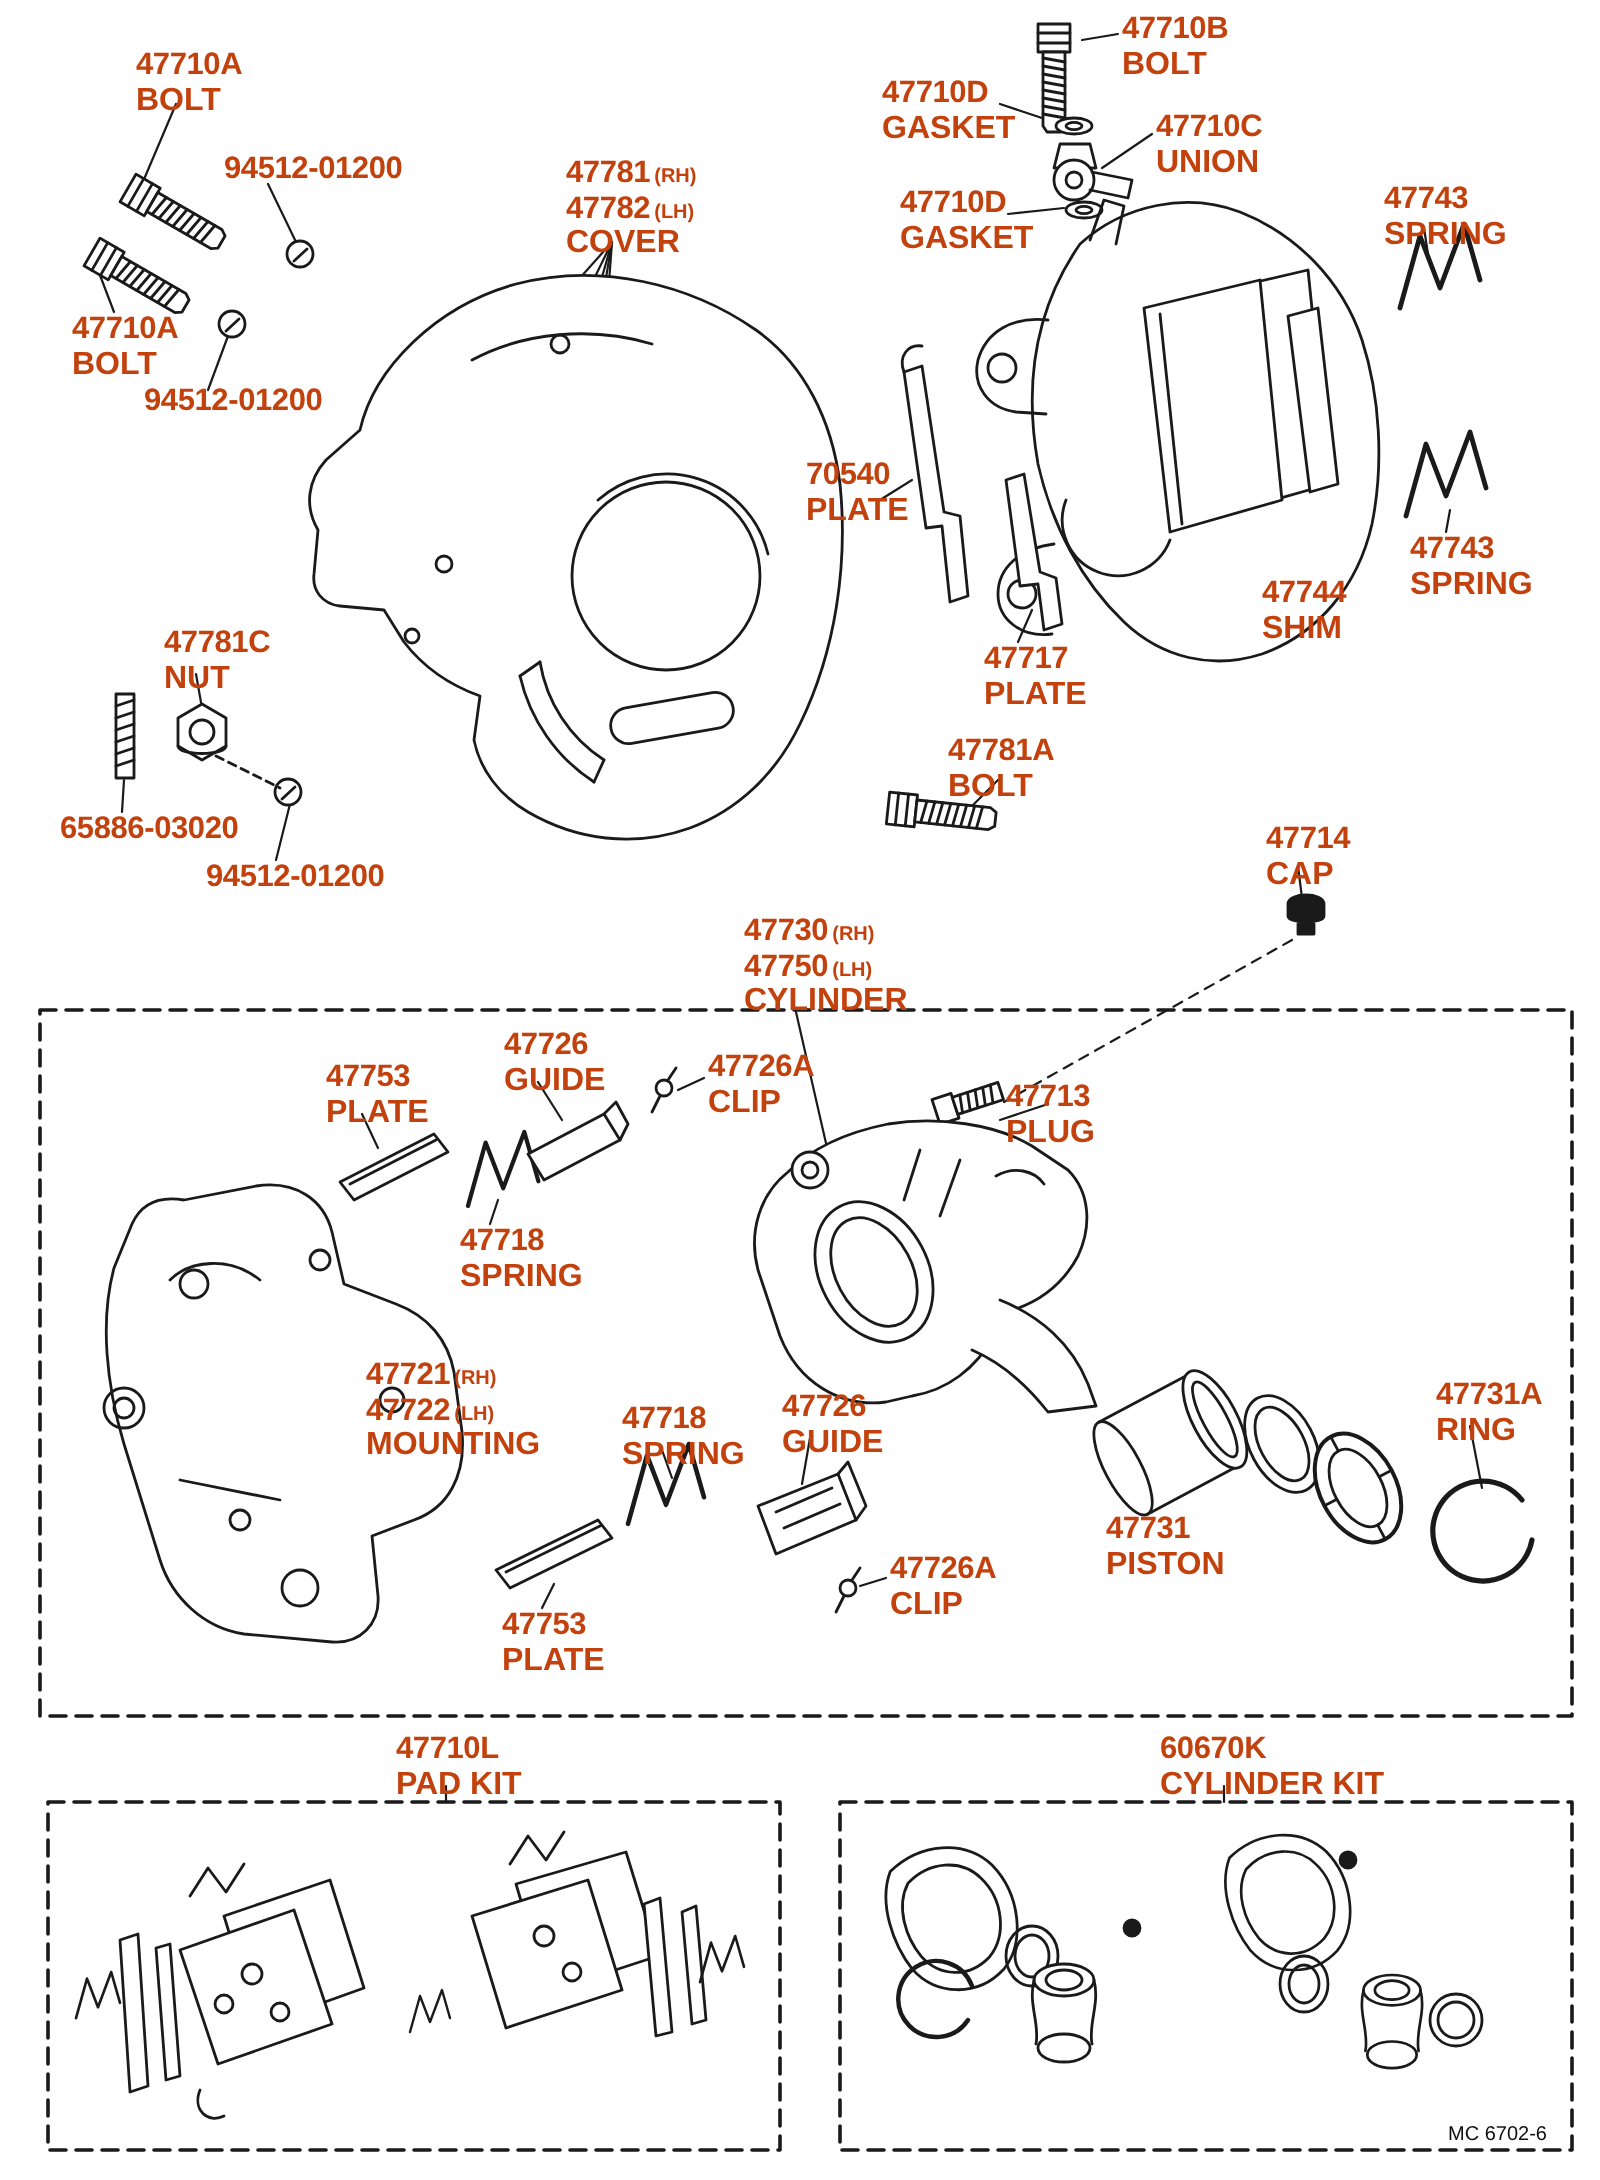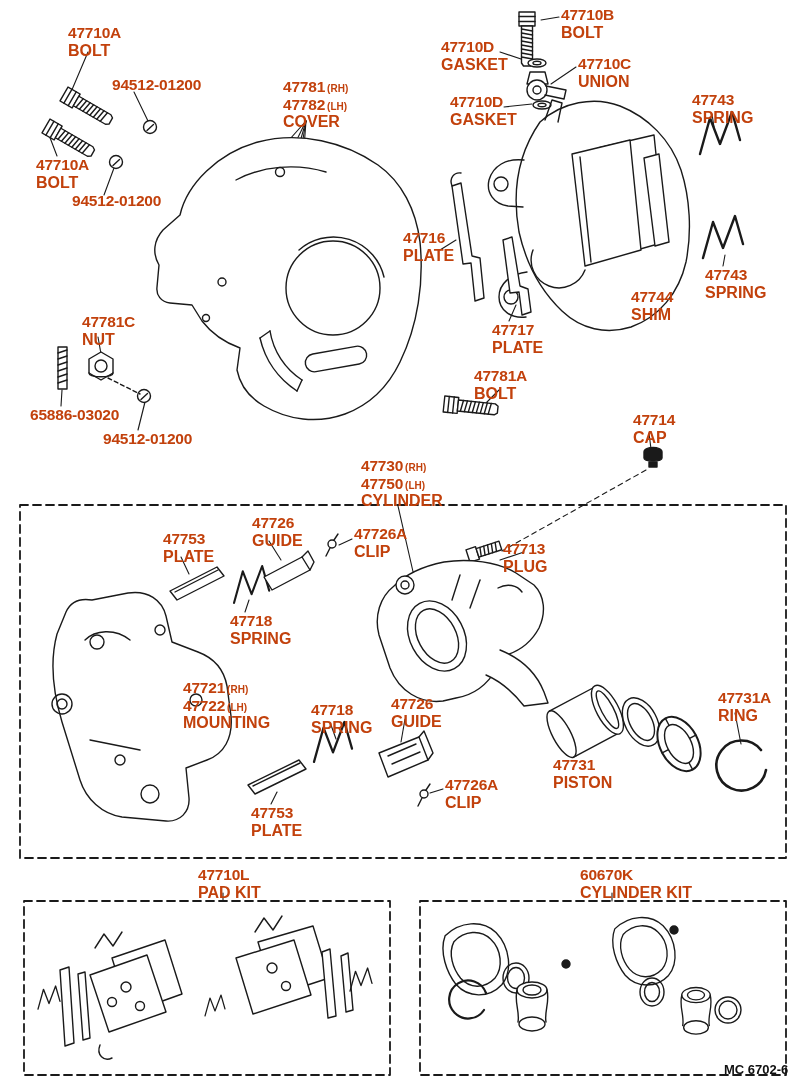--- a/index.html
+++ b/index.html
@@ -3,21 +3,21 @@
 <meta charset="utf-8">
 <style>
   html,body{margin:0;padding:0;background:#ffffff;}
   .canvas{position:relative;width:800px;height:1090px;background:#ffffff;overflow:hidden;
           font-family:"Liberation Sans",sans-serif;}
   svg.art{position:absolute;left:0;top:0;}
   .lbl{position:absolute;color:#c2410c;font-weight:bold;white-space:nowrap;line-height:1.08;}
   .lbl .part{font-size:15.5px;letter-spacing:-0.2px;}
   .lbl .sub{font-size:16px;}
   .lbl .note{font-size:10px;margin-left:2px;}
-  .footer{position:absolute;color:#101010;font-size:13px;font-weight:bold;}
+  .footer{position:absolute;color:#101010;font-size:10px;font-weight:normal;}
 </style>
 </head>
 <body>
 
 <div class="canvas">
 
 <svg class="art" width="800" height="1090" viewBox="0 0 800 1090">
 <defs>
   <g id="bolt">
     <rect x="0" y="-8" width="14" height="16" fill="#ffffff"></rect>
@@ -367,21 +367,21 @@
 </div>
 <div class="lbl" style="left:450px;top:94px">
   <div class="part">47710D</div>
   <div class="sub">GASKET</div>
 </div>
 <div class="lbl" style="left:692px;top:92px">
   <div class="part">47743</div>
   <div class="sub">SPRING</div>
 </div>
 <div class="lbl" style="left:403px;top:230px">
-  <div class="part">47716</div>
+  <div class="part">70540</div>
   <div class="sub">PLATE</div>
 </div>
 <div class="lbl" style="left:705px;top:267px">
   <div class="part">47743</div>
   <div class="sub">SPRING</div>
 </div>
 <div class="lbl" style="left:631px;top:289px">
   <div class="part">47744</div>
   <div class="sub">SHIM</div>
 </div>
@@ -390,21 +390,21 @@
   <div class="sub">PLATE</div>
 </div>
 <div class="lbl" style="left:474px;top:368px">
   <div class="part">47781A</div>
   <div class="sub">BOLT</div>
 </div>
 <div class="lbl" style="left:633px;top:412px">
   <div class="part">47714</div>
   <div class="sub">CAP</div>
 </div>
-<div class="lbl" style="left:361px;top:457px">
+<div class="lbl" style="left:372px;top:457px">
   <div><span class="part">47730</span><span class="note">(RH)</span></div>
   <div><span class="part">47750</span><span class="note">(LH)</span></div>
   <div class="sub">CYLINDER</div>
 </div>
 <div class="lbl" style="left:252px;top:515px">
   <div class="part">47726</div>
   <div class="sub">GUIDE</div>
 </div>
 <div class="lbl" style="left:354px;top:526px">
   <div class="part">47726A</div>

